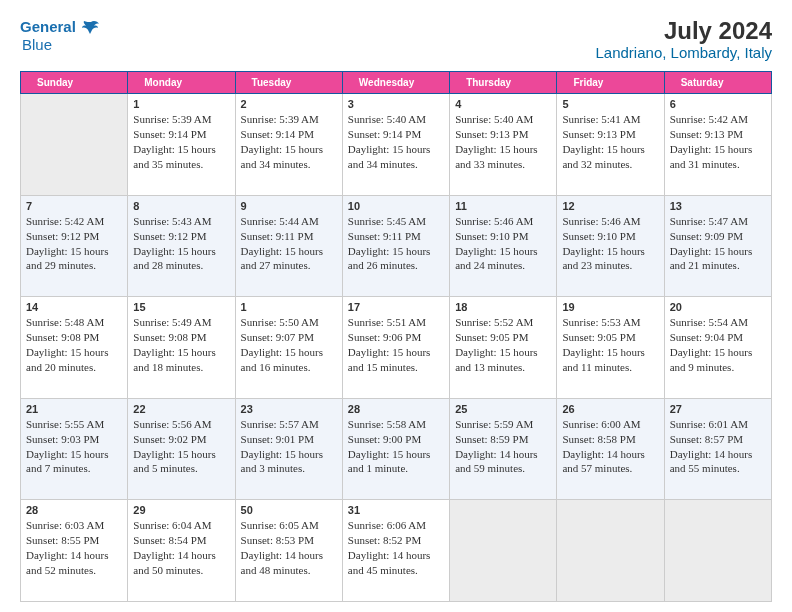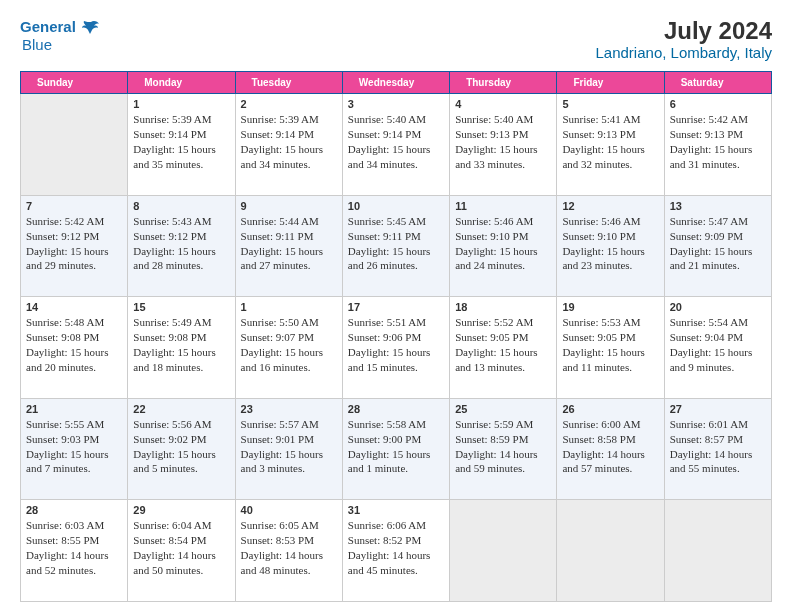--- a/index.html
+++ b/index.html
@@ -259,21 +259,21 @@
         <tr>
           <td>
             <div class="day-num">28</div>
 <div class="day-info">Sunrise: 6:03 AM<br>Sunset: 8:55 PM<br>Daylight: 14 hours and 52 minutes.</div>
           </td>
           <td>
             <div class="day-num">29</div>
 <div class="day-info">Sunrise: 6:04 AM<br>Sunset: 8:54 PM<br>Daylight: 14 hours and 50 minutes.</div>
           </td>
           <td>
-            <div class="day-num">40</div>
+            <div class="day-num">50</div>
 <div class="day-info">Sunrise: 6:05 AM<br>Sunset: 8:53 PM<br>Daylight: 14 hours and 48 minutes.</div>
           </td>
           <td>
             <div class="day-num">31</div>
 <div class="day-info">Sunrise: 6:06 AM<br>Sunset: 8:52 PM<br>Daylight: 14 hours and 45 minutes.</div>
           </td>
           <td class="empty"></td>
           <td class="empty"></td>
           <td class="empty"></td>
         </tr>

